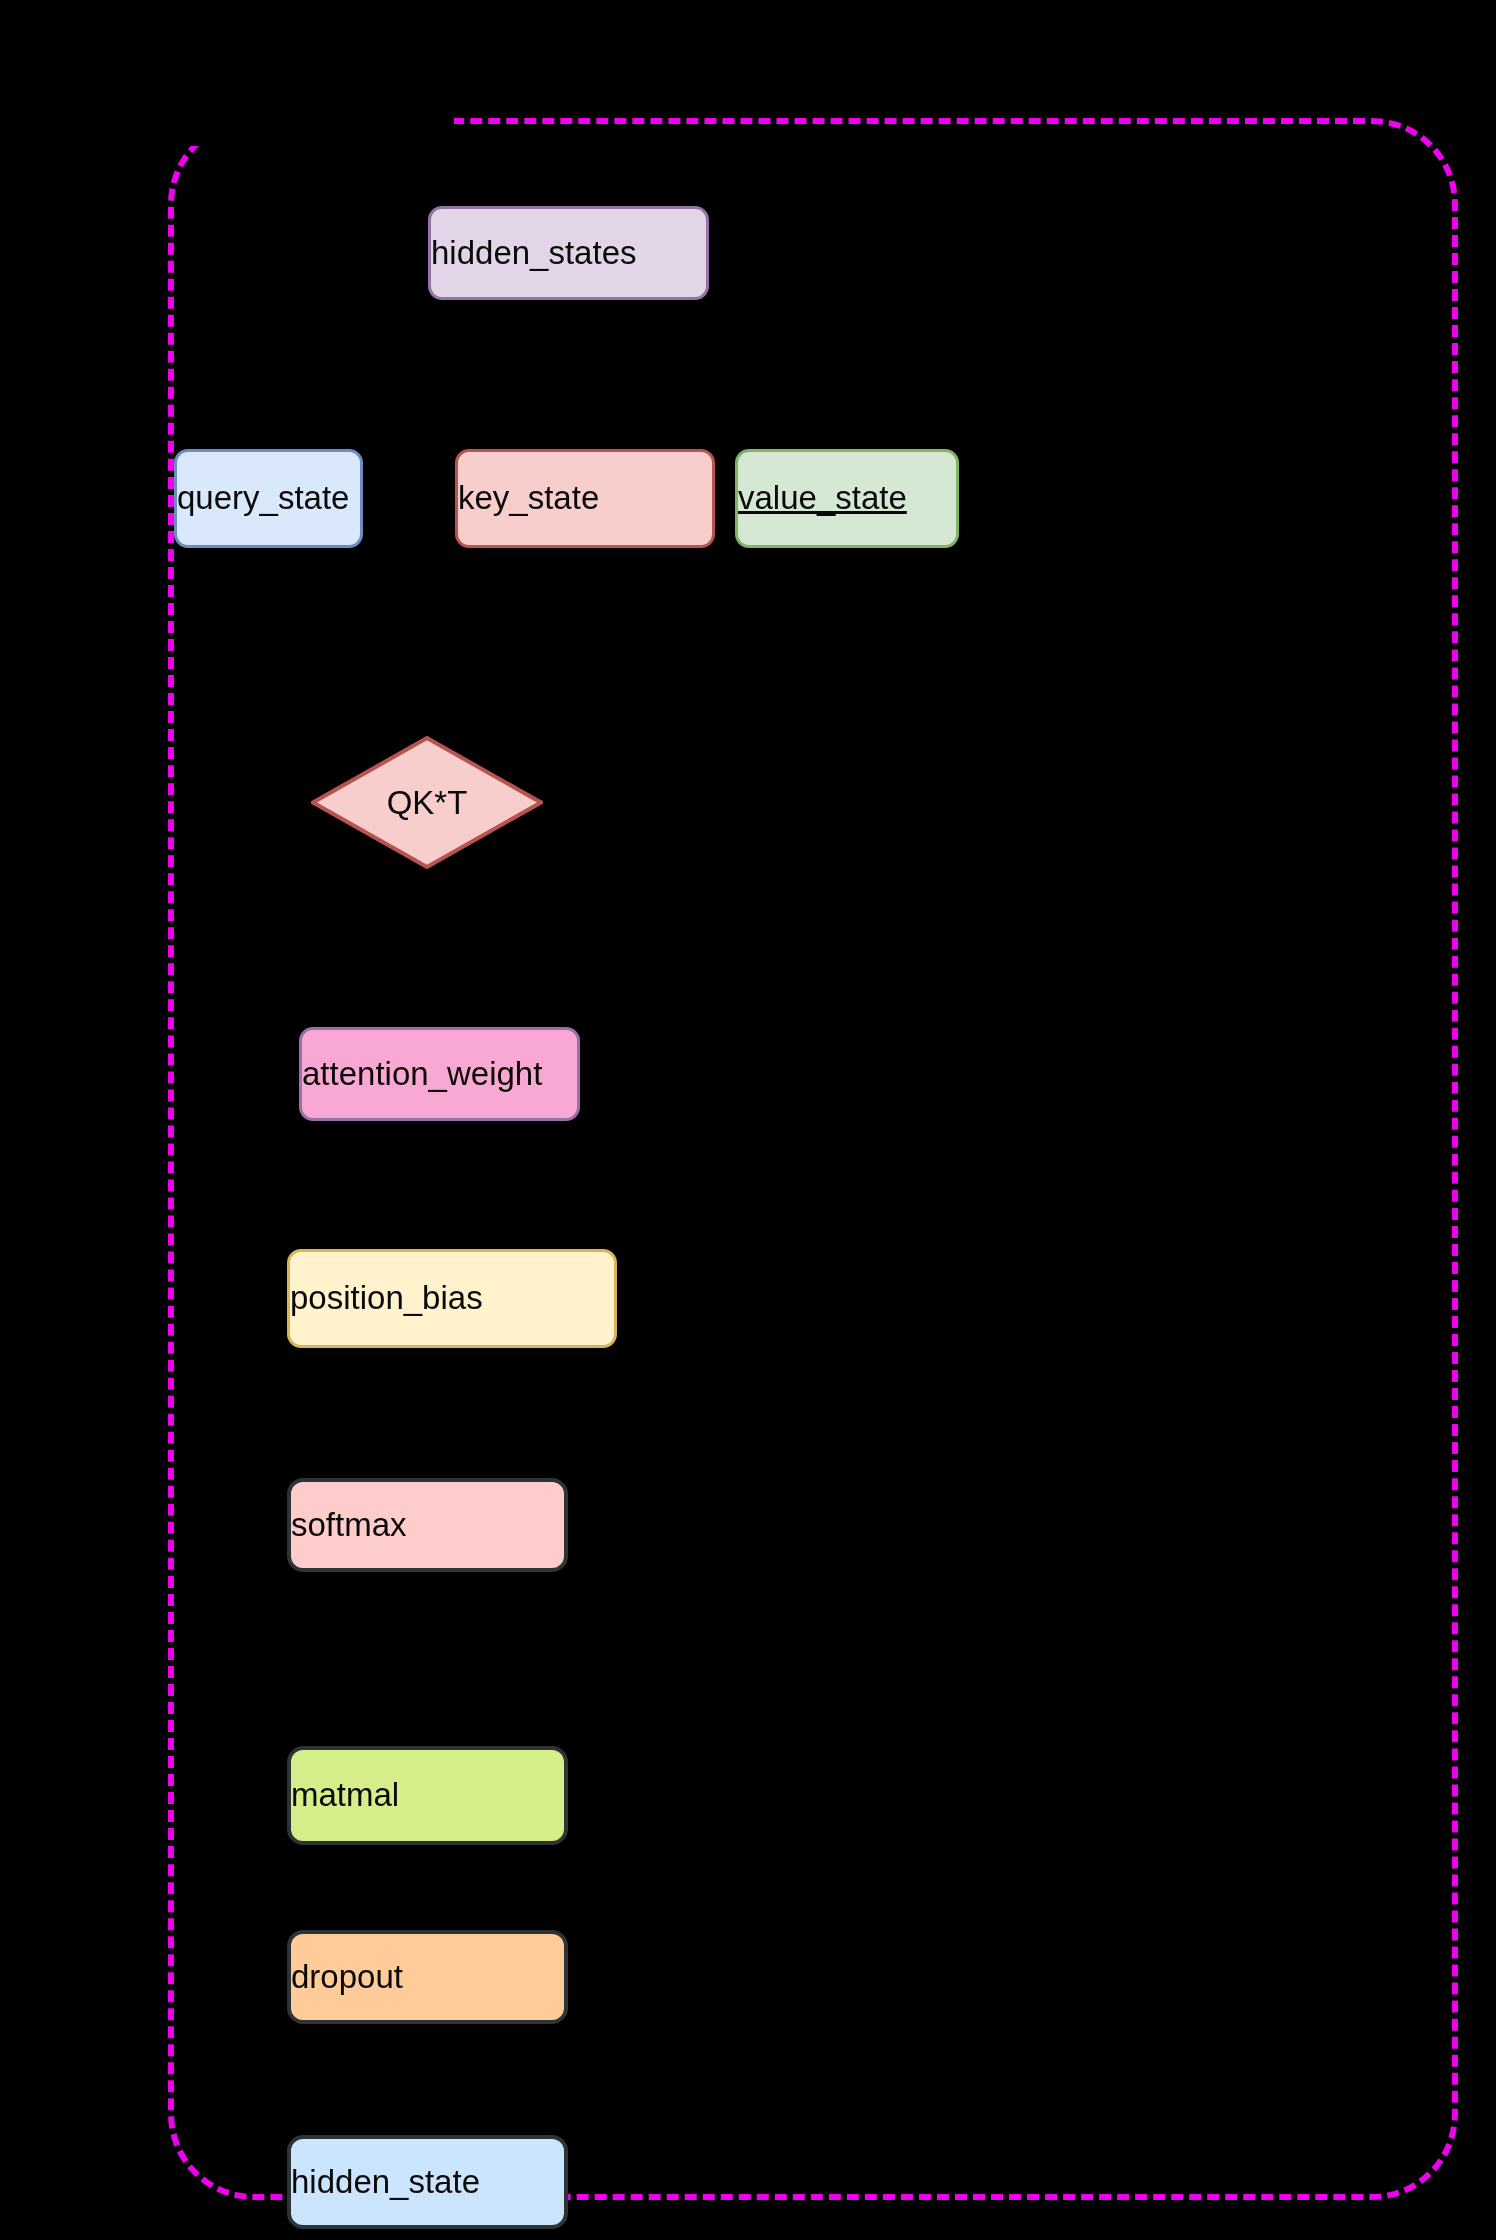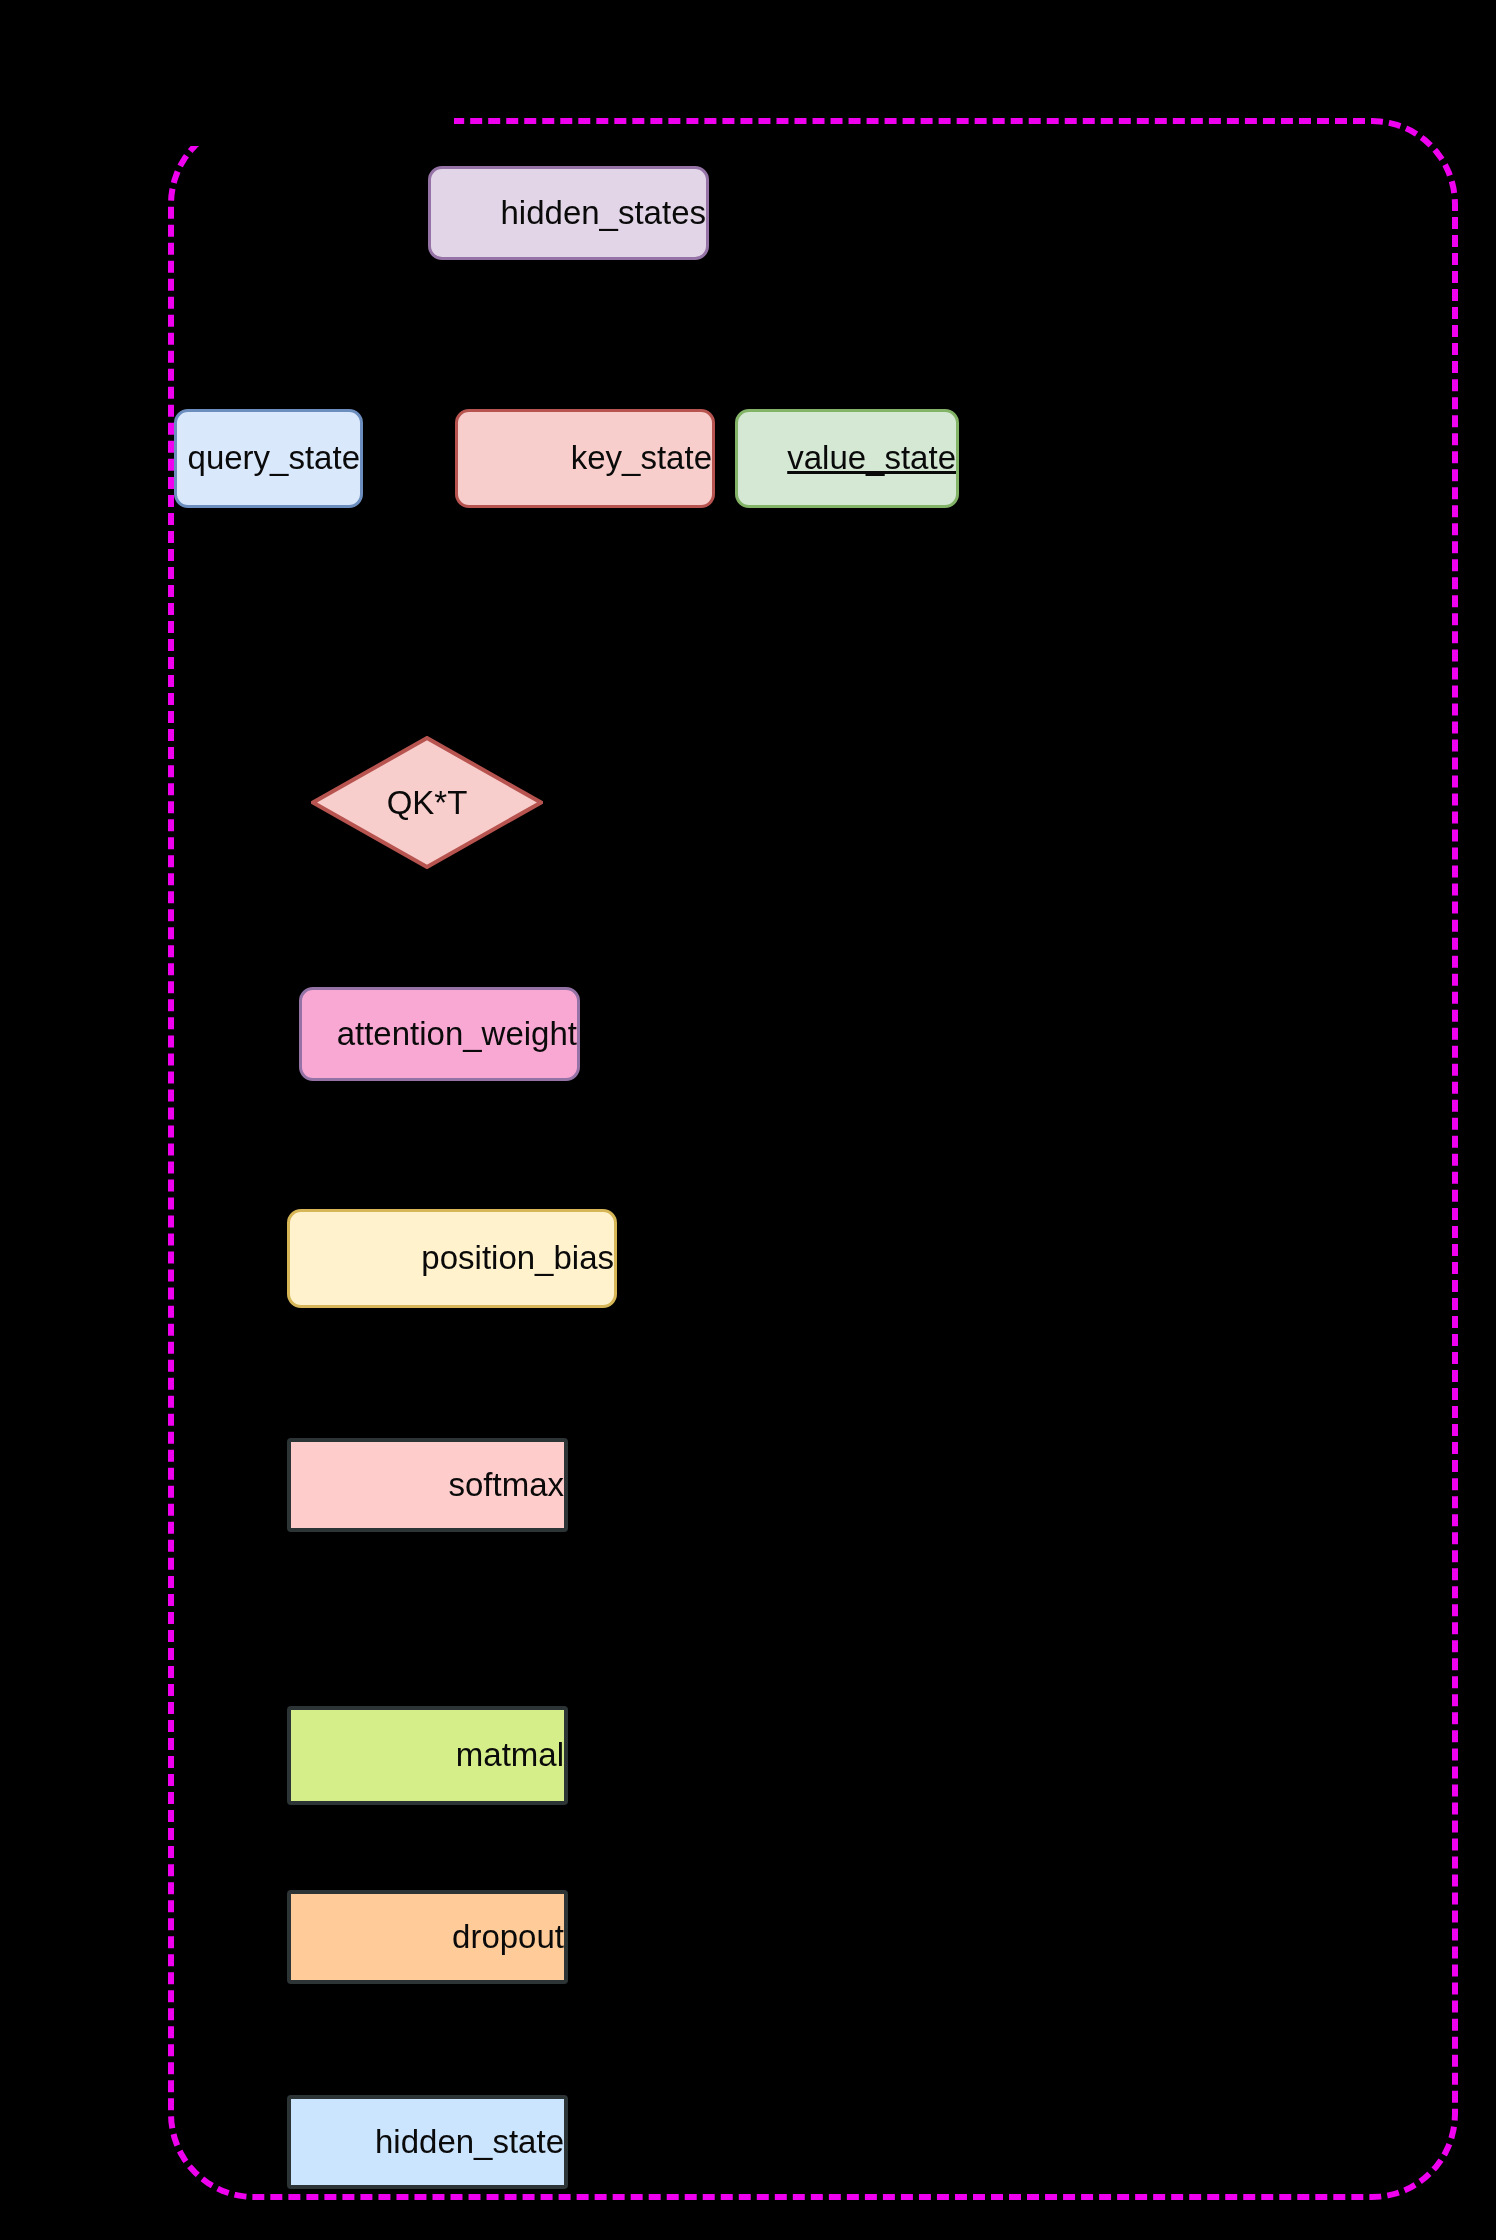--- a/index.html
+++ b/index.html
@@ -55,32 +55,33 @@
     color: #ffffff;
     font-size: 35px;
     letter-spacing: 0.2px;
   }
   
   .node {
     position: absolute;
     box-sizing: border-box;
     display: flex;
     align-items: center;
-    justify-content: flex-end;
+    justify-content: flex-start;
     text-align: center;
     color: #0a0a0a;
     font-size: 33px;
     border-radius: 14px;
     border-width: 3px;
     border-style: solid;
     line-height: 1.1;
+    margin-top: 40px;
   }
   .node.thickdark {
     border-width: 4px;
-    border-radius: 4px;
+    border-radius: 16px;
   }
   
   .diamond-wrap {
     position: absolute;
     display: flex;
     align-items: center;
     justify-content: center;
   }
   .diamond-shape {
     position: absolute;

